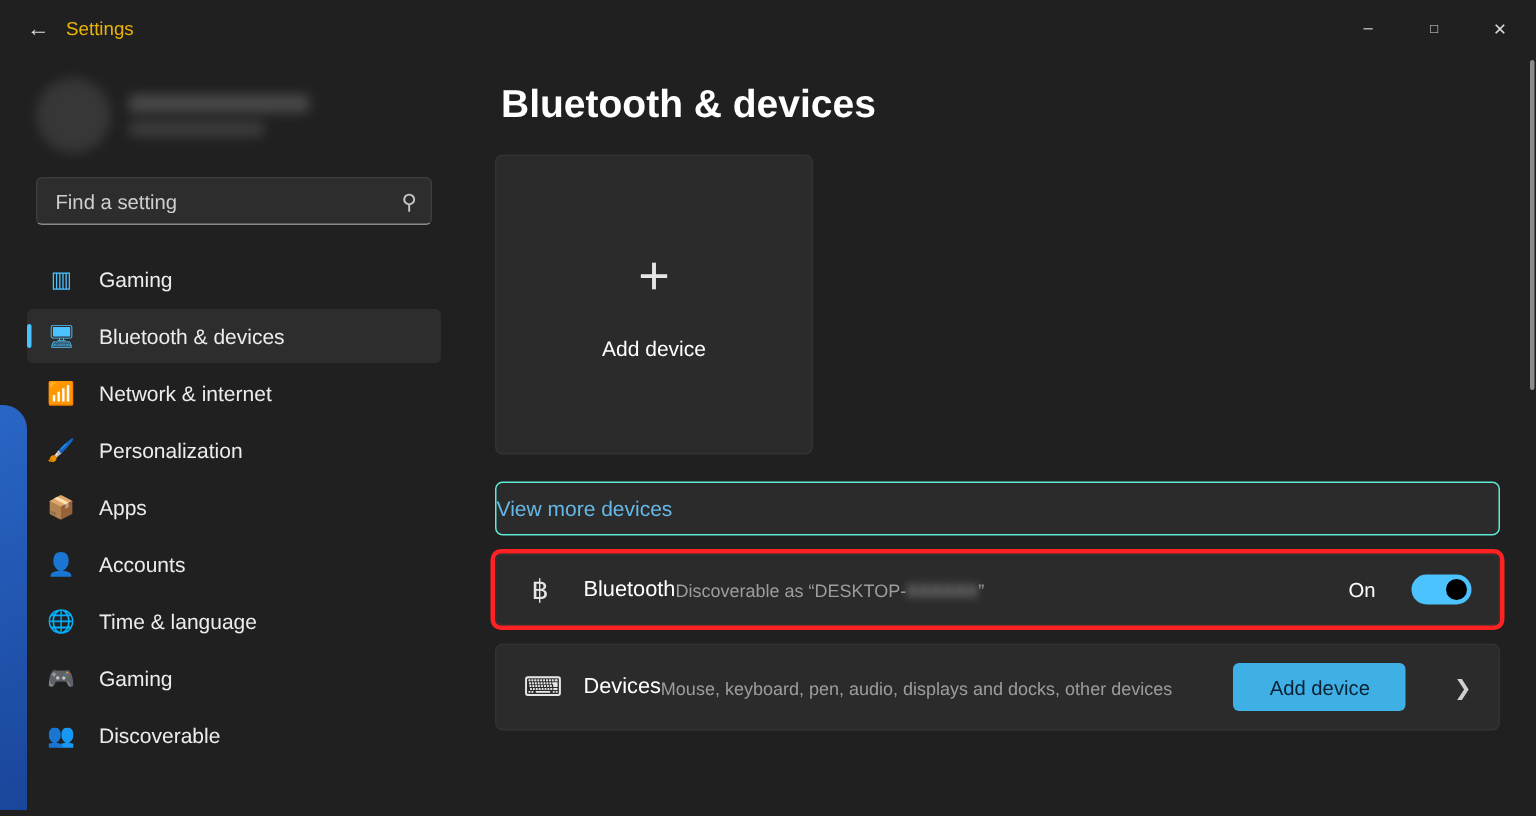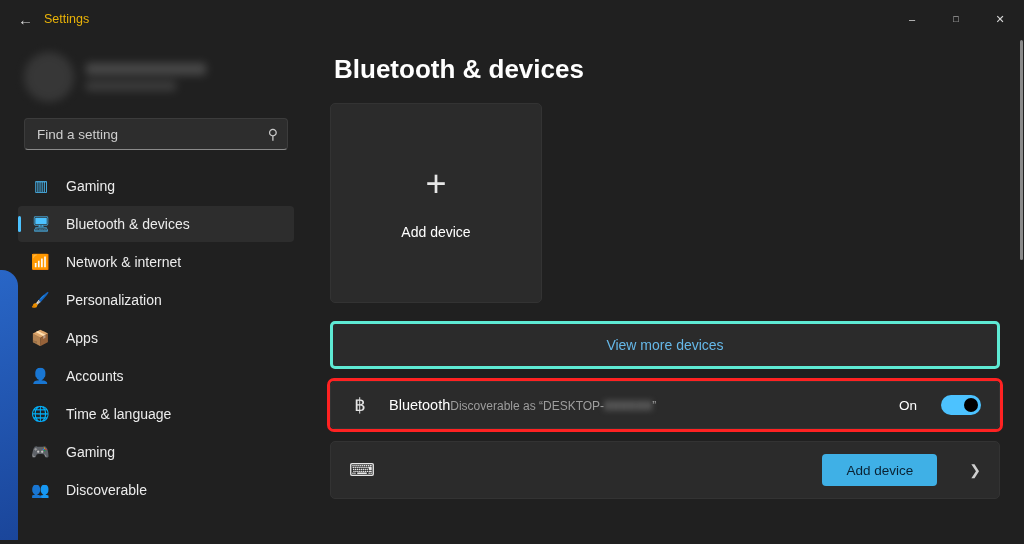--- a/index.html
+++ b/index.html
@@ -26,21 +26,21 @@
   .nav-item { display:flex; align-items:center; height:36px; padding:0 12px; border-radius:4px; font-size:14px; color:#ececec; cursor:pointer; position:relative; }
   .nav-item .ni { width:22px; text-align:center; margin-right:14px; font-size:15px; }
   .nav-item.active { background:#2d2d2d; }
   .nav-item.active::before { content:""; position:absolute; left:0; top:10px; bottom:10px; width:3px; background:#4cc2ff; border-radius:2px; }
   
   .content { flex:1; padding:10px 24px 0 20px; position:relative; overflow:hidden; }
   .page-title { font-size:26px; font-weight:600; margin:6px 0 18px 4px; }
   .add-card { width:212px; height:200px; background:#2b2b2b; border:1px solid #333; border-radius:5px; display:flex; flex-direction:column; align-items:center; justify-content:center; gap:22px; cursor:pointer; }
   .plus { font-size:36px; font-weight:300; line-height:1; color:#e6e6e6; }
   .add-label { font-size:14px; }
-  .viewmore { margin-top:18px; height:48px; background:#2b2b2b; border:3px solid #5eead4; border-radius:5px; display:flex; align-items:center; justify-content:center; color:#66b8e8; font-size:14px; cursor:pointer; }
+  .viewmore { margin-top:18px; height:36px; background:#2b2b2b; border:1px solid #5eead4; border-radius:5px; display:flex; align-items:center; color:#66b8e8; font-size:14px; cursor:pointer; }
   .row { margin-top:12px; padding:12px 18px; background:#2b2b2b; border:1px solid #333; border-radius:5px; display:flex; align-items:center; gap:18px; }
   .row .ri { width:22px; text-align:center; font-size:18px; color:#e6e6e6; }
   .row .texts { display:flex; flex-direction:row; }
   .row .t1 { font-size:14.5px; }
   .row .t2 { font-size:12px; color:#9d9d9d; margin-top:2px; }
   .row .t2 .blur { filter:blur(3px); color:#c0c0c0; }
   .spacer { flex:1; }
   .state { font-size:13.5px; margin-right:6px; }
   .toggle { width:40px; height:20px; background:#4cc2ff; border-radius:10px; position:relative; cursor:pointer; }
   .toggle::after { content:""; position:absolute; right:3px; top:3px; width:14px; height:14px; background:#000; border-radius:50%; }
@@ -141,20 +141,24 @@
           <span>Discoverable as “DESKTOP-</span><span class="blur">XXXXXX</span>”
         </span>
       </div>
       <div class="spacer"></div>
       <span class="state">On</span>
       <div class="toggle"></div>
     </div>
 
     <div class="row">
       <span class="ri">⌨</span>
+      <div class="texts">
+        <span class="t1">Devices</span>
+        <span class="t2">Mouse, keyboard, pen, audio, displays and docks, other devices</span>
+      </div>
       <div class="spacer"></div>
       <div class="pill">
         <span>Add device</span>
       </div>
       <span class="chev">❯</span>
     </div>
 
     <div class="scrollbar">
       <div class="thumb"></div>
     </div>

